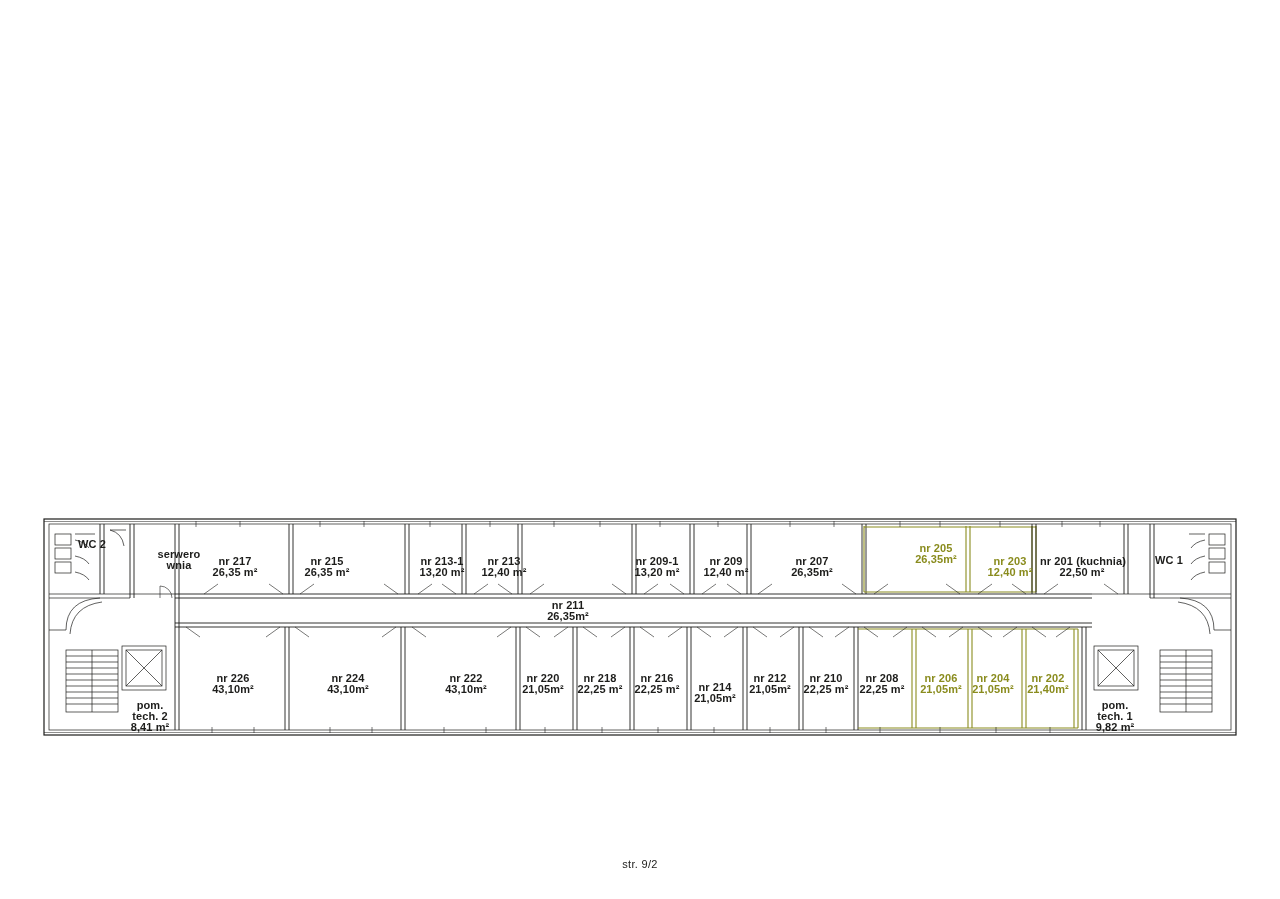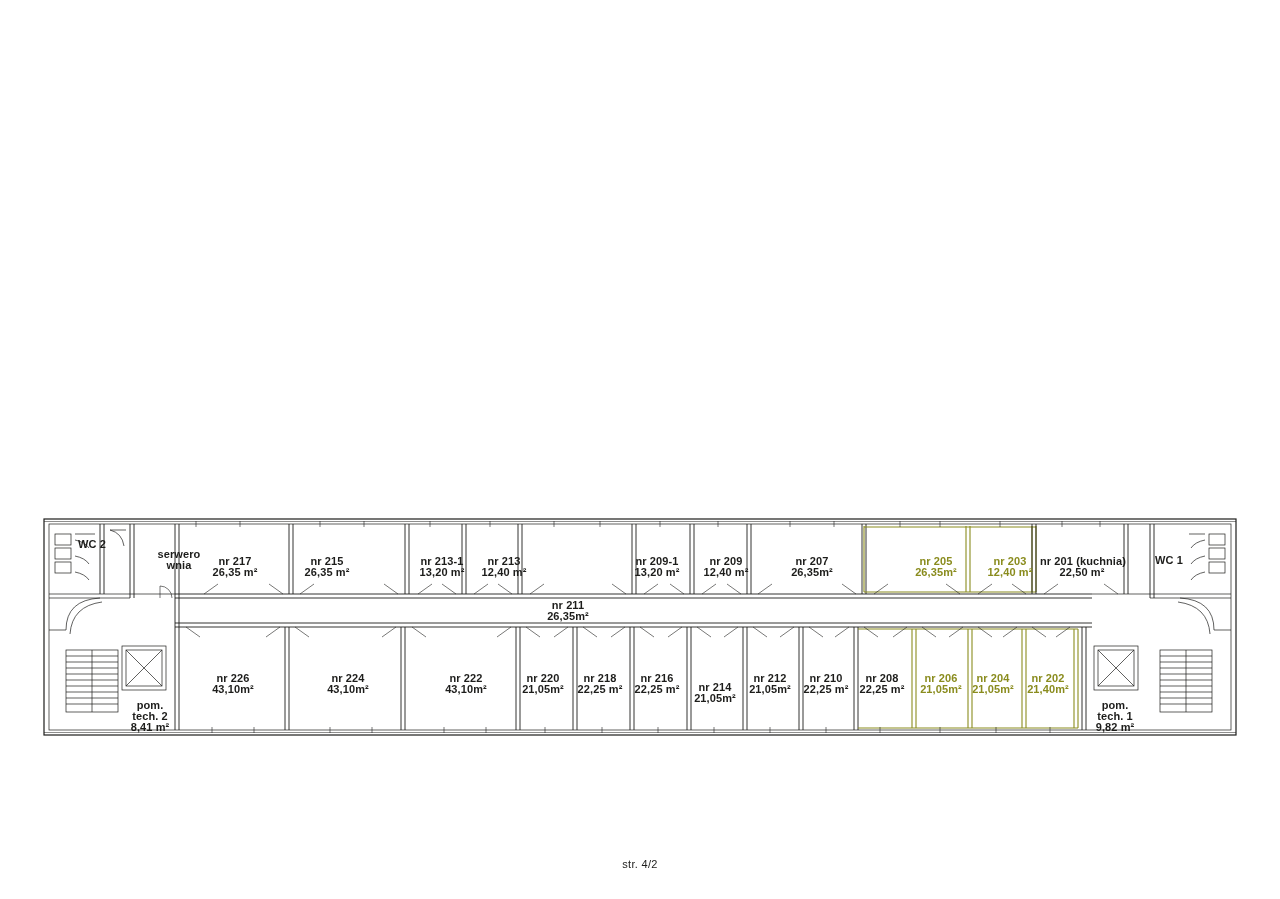--- a/index.html
+++ b/index.html
@@ -353,21 +353,21 @@
       <span class="ar">13,20 m²</span>
     </div>
     <div class="label" style="left: 696px; top: 556px; width: 60px;">
       <span class="rm">nr 209</span>
       <span class="ar">12,40 m²</span>
     </div>
     <div class="label" style="left: 782px; top: 556px; width: 60px;">
       <span class="rm">nr 207</span>
       <span class="ar">26,35m²</span>
     </div>
-    <div class="label high" style="left: 906px; top: 556px; width: 60px;">
+    <div class="label high" style="left: 906px; top: 543px; width: 60px;">
       <span class="rm">nr 205</span>
       <span class="ar">26,35m²</span>
     </div>
     <div class="label high" style="left: 980px; top: 556px; width: 60px;">
       <span class="rm">nr 203</span>
       <span class="ar">12,40 m²</span>
     </div>
     <div class="label" style="left: 1040px; top: 556px; width: 84px;">
       <span class="rm">nr 201 (kuchnia)</span>
       <span class="ar">22,50 m²</span>
@@ -434,13 +434,13 @@
       <span class="rm">nr 202</span>
       <span class="ar">21,40m²</span>
     </div>
     <div class="label" style="left: 1092px; top: 700px; width: 46px;">
       <span class="rm">pom.</span>
       <span class="ar">tech. 1</span>
       <span class="ar">9,82 m²</span>
     </div>
   </div>
 
-<div class="pagenum">str. 4/2</div>
+<div class="pagenum">str. 9/2</div>
 
 </body></html>

